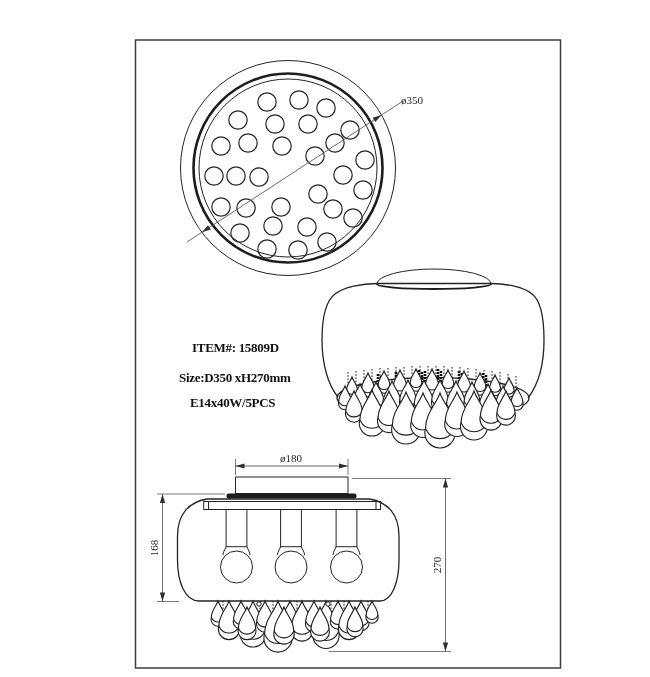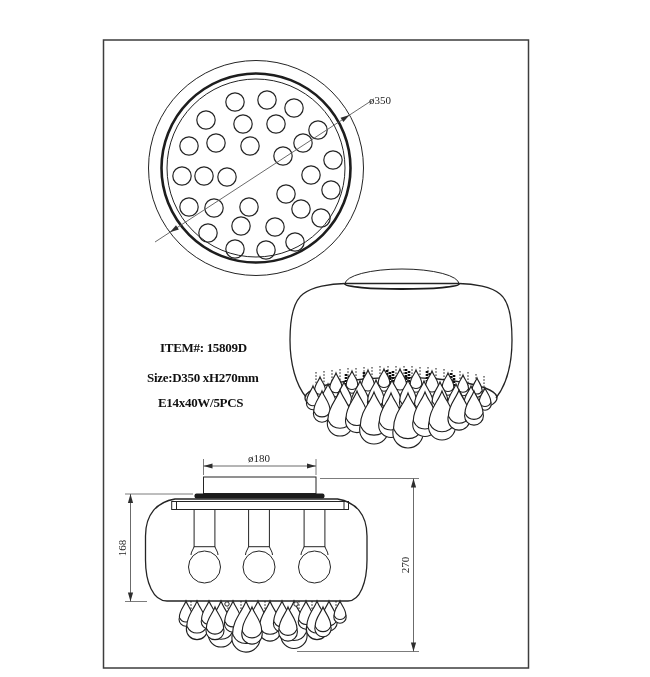--- a/index.html
+++ b/index.html
@@ -1,17 +1,17 @@
 <!DOCTYPE html>
 <html><head>
 <meta charset="utf-8">
 <style>
   html,body{margin:0;padding:0;background:#ffffff;}
   .page{position:relative;width:548px;height:677px;background:#ffffff;overflow:hidden;
-        font-family:"Liberation Serif","DejaVu Serif",serif;}
+        font-family:"Liberation Serif","DejaVu Serif",serif;margin-left:32px;}
   svg{position:absolute;left:0;top:0;}
   .ln{fill:none;stroke:#242424;stroke-width:1.3;}
   .lnthin{fill:none;stroke:#242424;stroke-width:1;}
   .ring{fill:none;stroke:#1d1d1d;stroke-width:2.6;}
   .holes circle{fill:none;stroke:#242424;stroke-width:1.2;}
   .dim{fill:none;stroke:#5a5a5a;stroke-width:0.9;}
   .ext{fill:none;stroke:#5a5a5a;stroke-width:0.8;}
   .arrow{fill:#2e2e2e;stroke:none;}
   .chains line{stroke:#1b1b1b;stroke-width:1;stroke-dasharray:1.6 1.6;}
   .clusters line{stroke:#0e0e0e;stroke-width:2.6;stroke-dasharray:2 1;}

